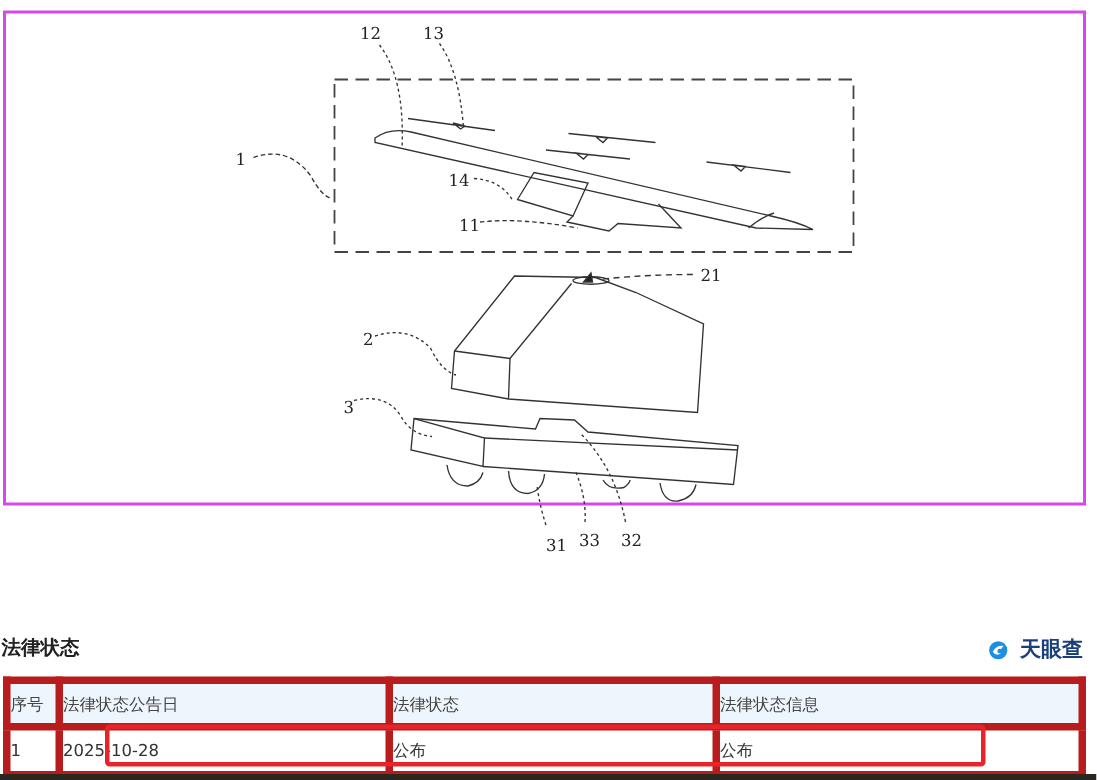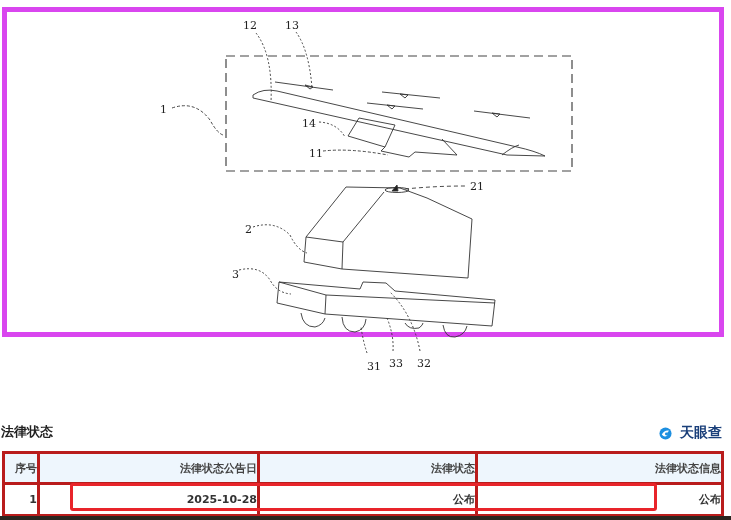--- a/index.html
+++ b/index.html
@@ -1,41 +1,41 @@
 <!DOCTYPE html>
 <html><head>
   <meta charset="utf-8">
   <style>
     * { box-sizing: border-box; margin: 0; padding: 0; }
     html, body { width: 731px; height: 520px; overflow: hidden; background: #ffffff; }
     body { position: relative; font-family: "DejaVu Sans", "Liberation Sans", sans-serif; color: #333; }
 
     .figure-frame {
       position: absolute; left: 2px; top: 7px; width: 722px; height: 330px;
-      border: 5px solid #d946ef; background: #fff;
+      border: 2px solid #d946ef; background: #fff;
     }
     .figure-frame svg { position: absolute; left: -2px; top: -7px; }
     .fig-label { font-family: "DejaVu Serif", "Liberation Serif", serif; font-size: 11px; fill: #222; }
 
     .section-title {
       position: absolute; left: 1px; top: 423px; font-size: 13px; font-weight: bold; color: #222;
       letter-spacing: 0px;
     }
     .brand {
       position: absolute; right: 9px; top: 424px; display: flex; align-items: center; gap: 8px;
       font-size: 14px; font-weight: bold; color: #1a3f7a;
     }
     .brand-icon { width: 13px; height: 13px; }
 
     table.legal {
       position: absolute; left: 2px; top: 451px; width: 722px; border-collapse: collapse;
       font-size: 11px; color: #333; table-layout: fixed;
     }
     table.legal th, table.legal td {
-      border: 3px solid #b91c1c; text-align: right; font-weight: bold;
+      border: 5px solid #b91c1c; text-align: left; font-weight: normal;
     }
     table.legal th { background: #eef6fd; height: 31px; color: #444; }
     table.legal td { background: #ffffff; height: 32px; }
     .col-idx { width: 35px; }
     .col-date { width: 220px; }
     .col-status { width: 218px; }
 
     .highlight-box {
       position: absolute; left: 70px; top: 483px; width: 587px; height: 28px;
       border: 3px solid #e8242a; border-radius: 3px; pointer-events: none;

